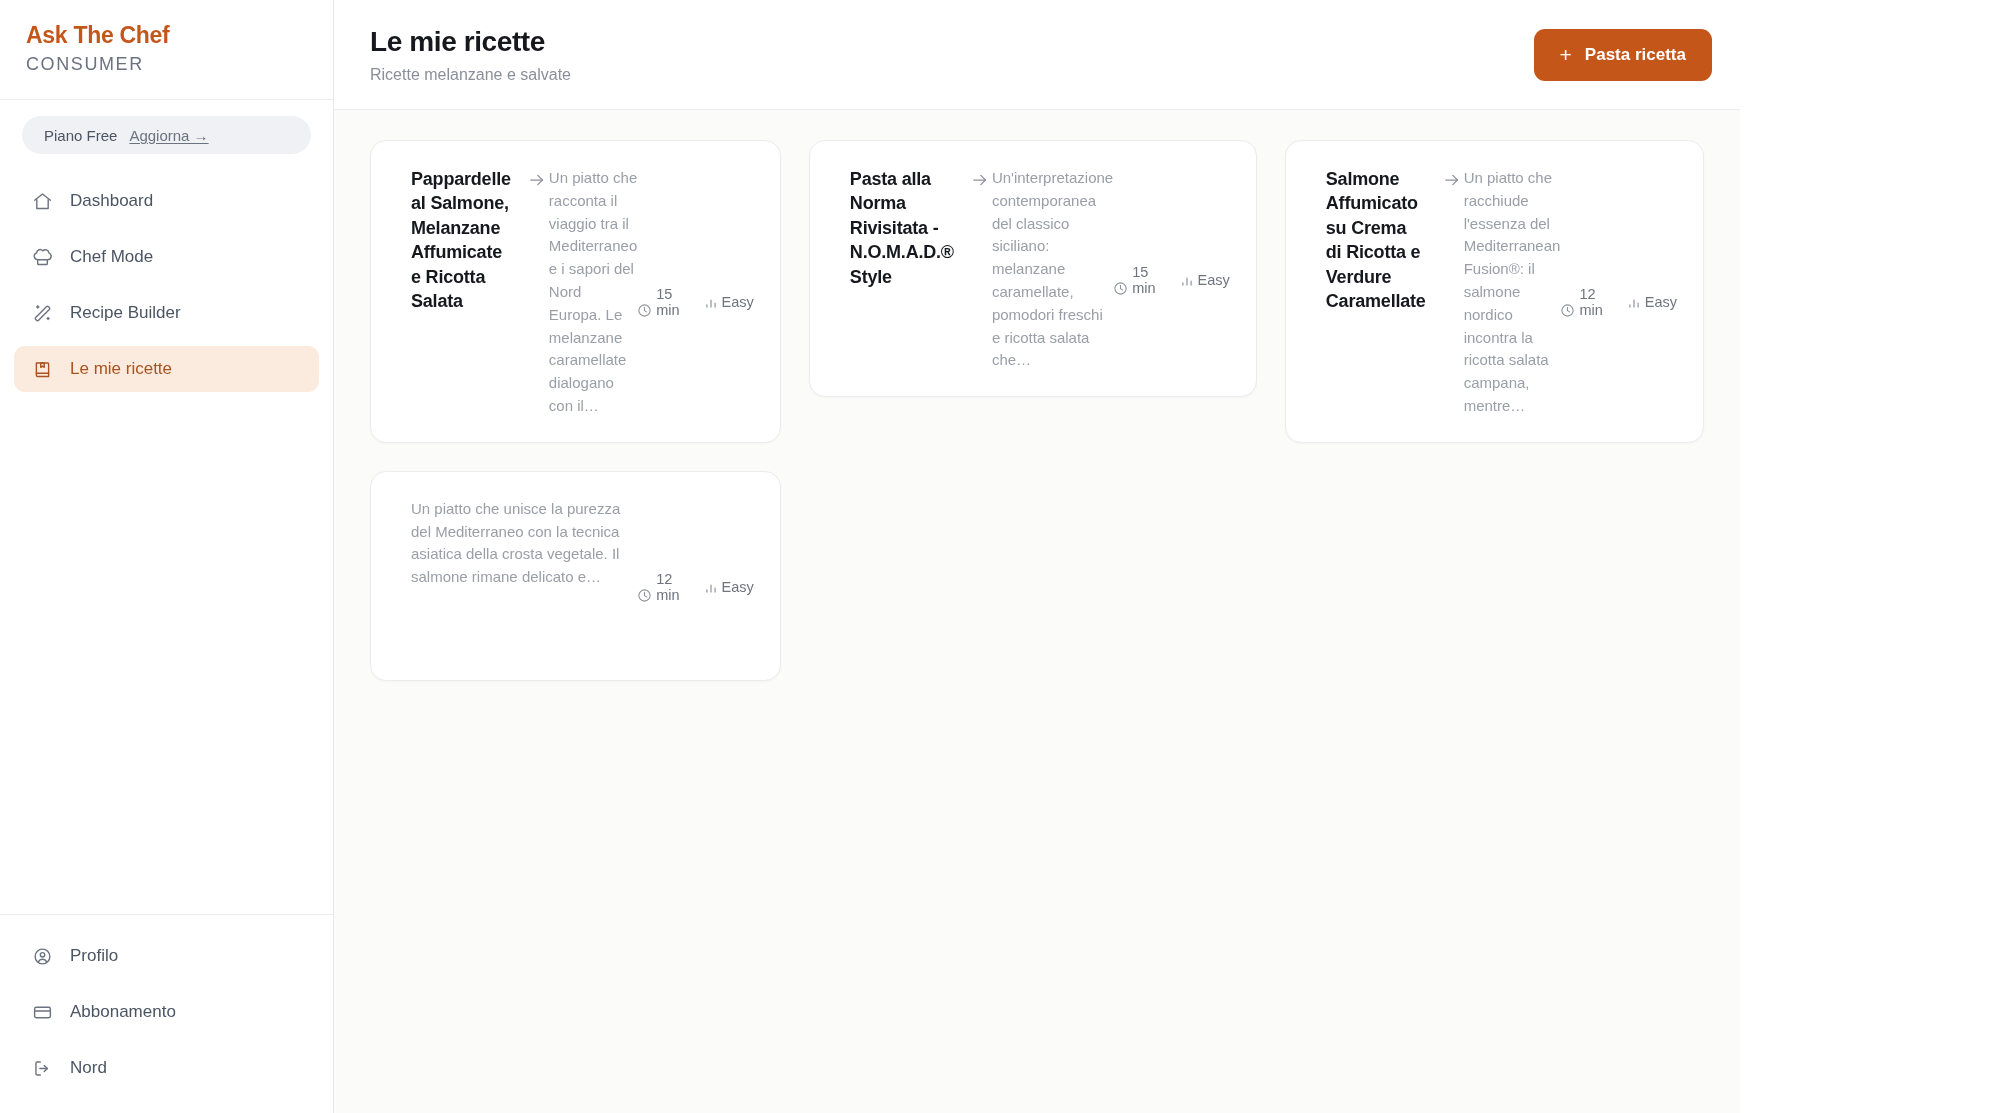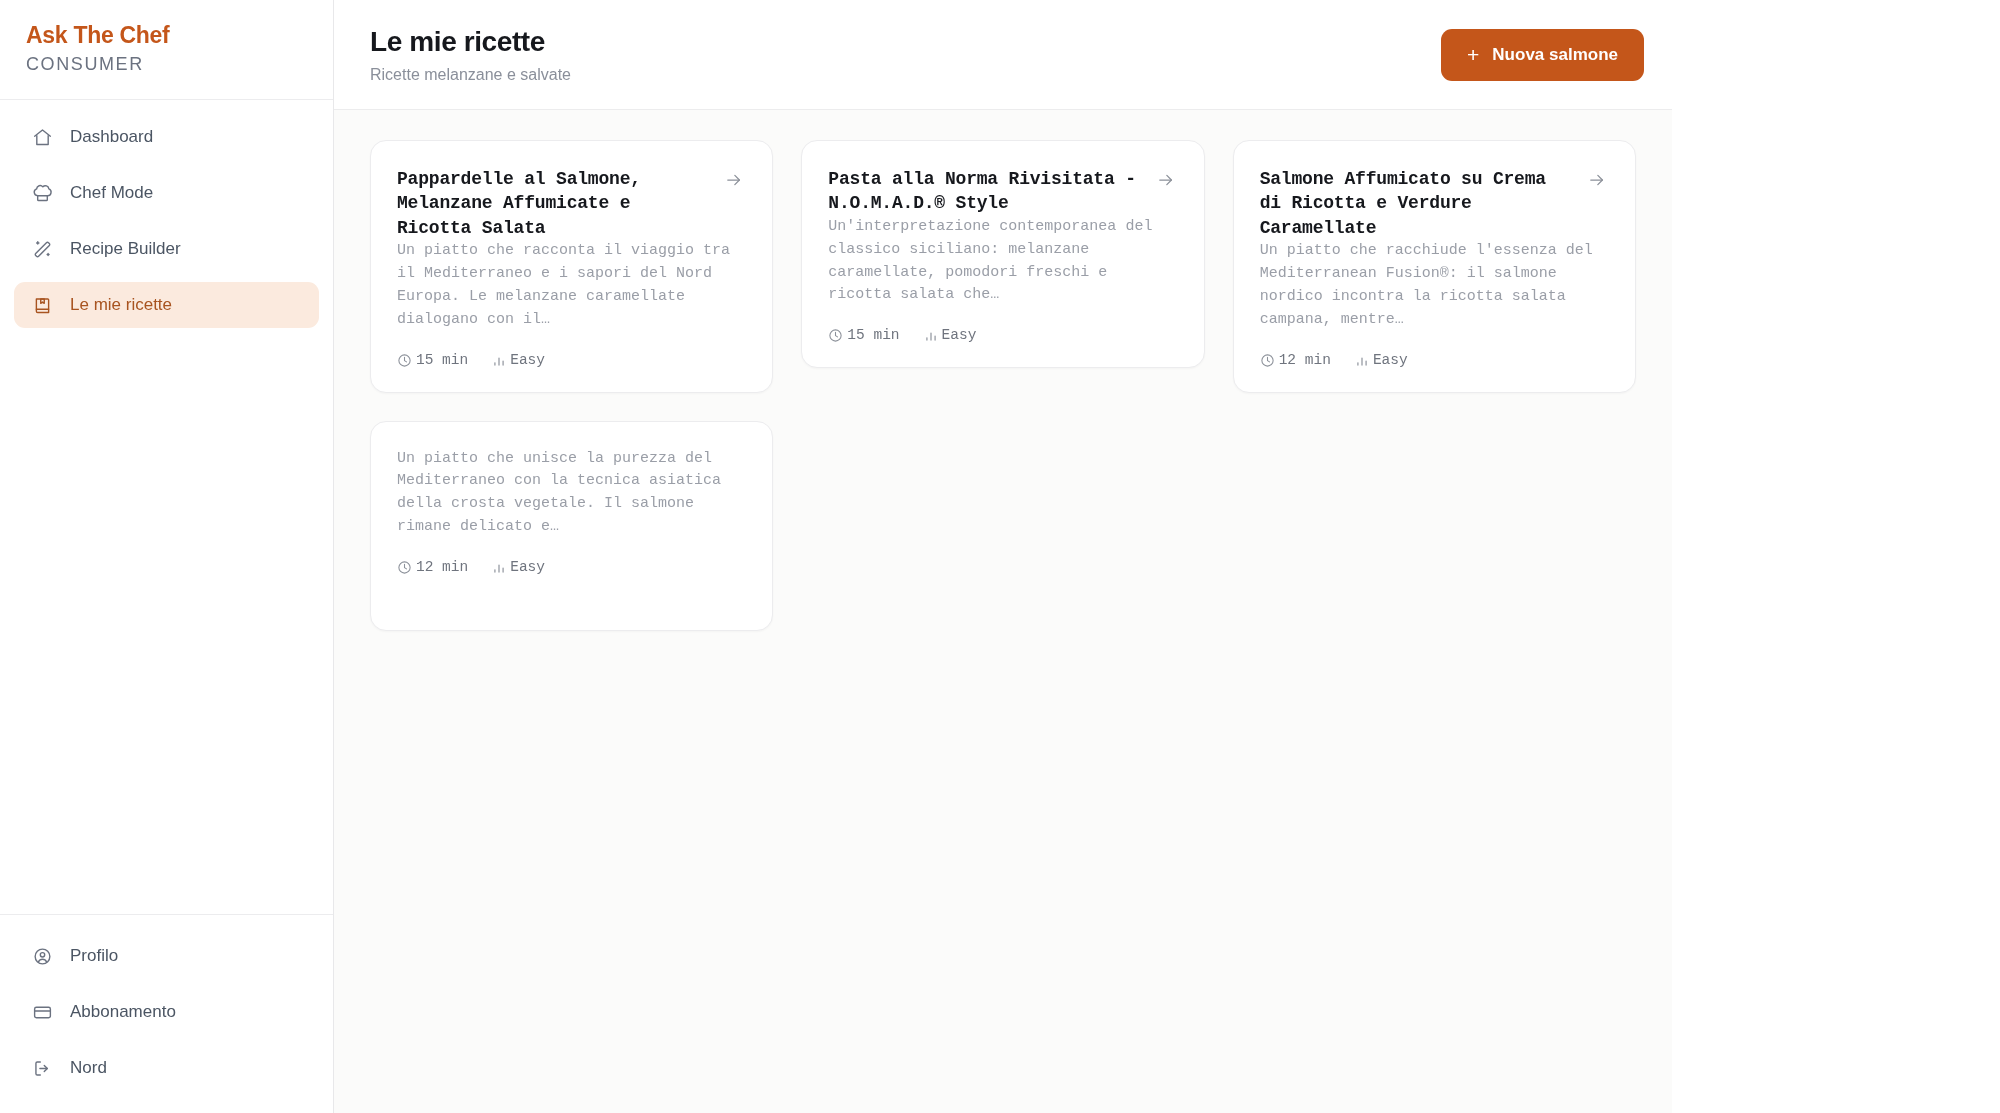--- a/index.html
+++ b/index.html
@@ -115,26 +115,25 @@
   .card-grid {
     display: grid;
     grid-template-columns: repeat(3, 1fr);
     gap: 28px;
     align-items: start;
   }
   .recipe-card {
     background: #ffffff;
     border: 1px solid #ececee;
     border-radius: 16px;
-    padding: 26px 26px 24px 26px;
+    padding: 26px 26px 24px 40px;
     min-height: 210px;
-    display: flex; flex-direction: column;
+    display: flex; 
     cursor: pointer;
     box-shadow: 0 1px 2px rgba(16,18,24,0.03);
-    font-family: Liberation Mono, monospace;
   }
   .card-head {
     display: flex; align-items: flex-start; justify-content: space-between; gap: 16px;
   }
   .card-title {
     font-size: 18px; font-weight: 700; letter-spacing: -0.2px;
     color: #16181d; line-height: 1.36;
     flex: 1 1 auto;
   }
   .card-arrow { flex: 0 0 22px; padding-top: 3px; }
@@ -154,20 +153,26 @@
 
 <div class="app">
 
   <aside class="sidebar">
 
     <div class="brand-block">
       <div class="brand-title">Ask The Chef</div>
       <div class="brand-sub">CONSUMER</div>
     </div>
 
+    <div class="plan-wrap">
+      <div class="plan-pill">
+        <span class="plan-name">Piano Free</span>
+        <span class="plan-upgrade">Aggiorna →</span>
+      </div>
+    </div>
 
     <nav class="nav-main">
 
       <div class="nav-item">
         <span class="ico">
           <svg width="21" height="21" viewBox="0 0 24 24" fill="none" stroke="#6b7280" stroke-width="1.6" stroke-linecap="round" stroke-linejoin="round">
             <path d="M3 10.5 12 3.5l9 7"></path>
               <path d="M5.5 9.8V20h13V9.8"></path>
           </svg>
         </span>
@@ -246,21 +251,21 @@
 
   <main class="main">
 
     <header class="topbar">
       <div>
         <div class="page-title">Le mie ricette</div>
         <div class="page-sub">Ricette melanzane e salvate</div>
       </div>
       <button class="btn-primary">
         <span class="plus">+</span>
-        <span>Nuova salmone</span>
+        <span>Pasta ricetta</span>
       </button>
     </header>
 
     <section class="content">
       <div class="card-grid">
 
         <article class="recipe-card">
           <div class="card-head">
             <div class="card-title">Pappardelle al Salmone, Melanzane Affumicate e Ricotta Salata</div>
             <span class="card-arrow">

